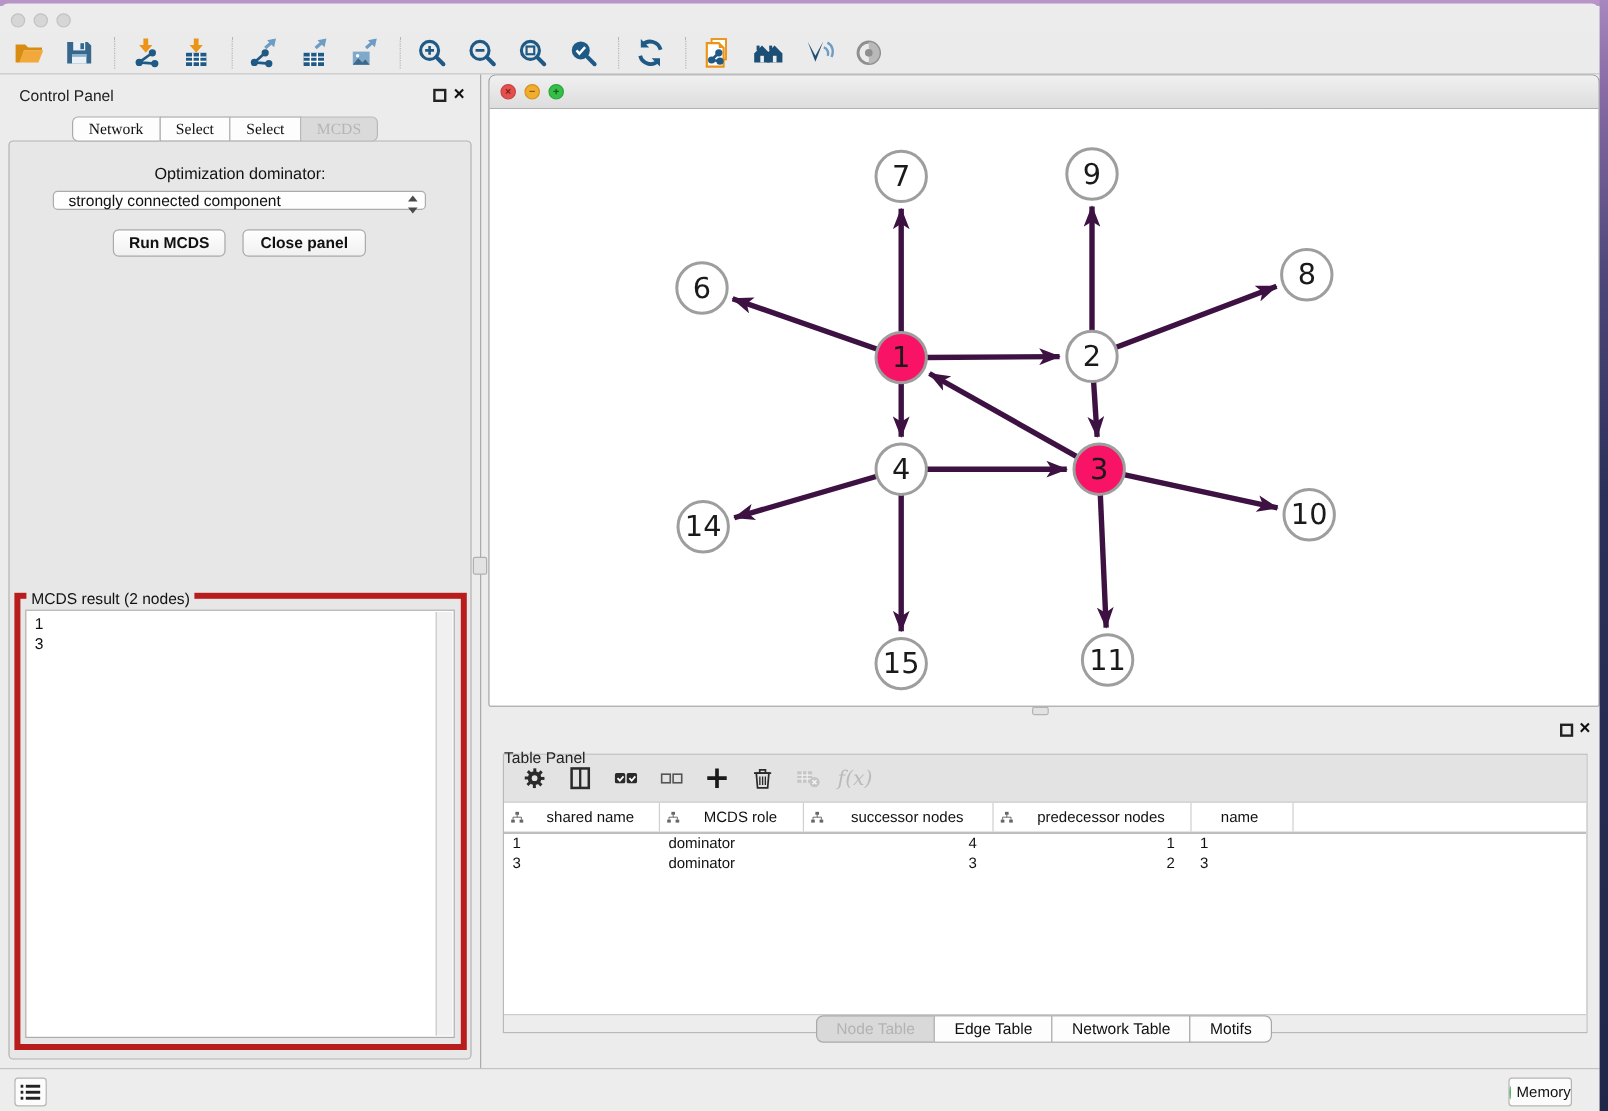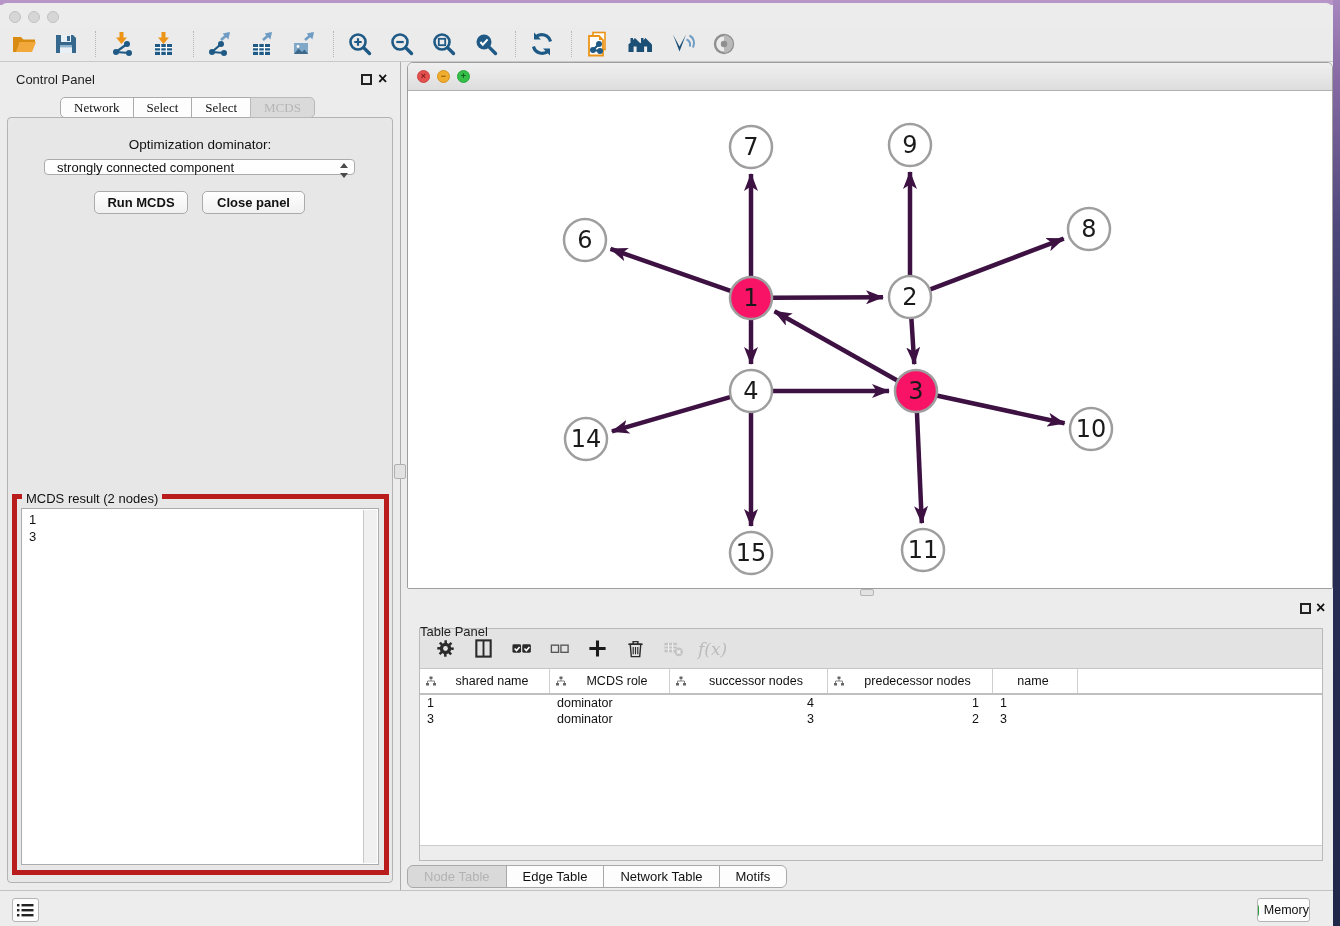--- a/index.html
+++ b/index.html
@@ -82,21 +82,21 @@
   .tp-btn svg { width:21px; height:21px; }
   .tp-btn.dis { opacity:.55; }
   .fx-label { font-family:"DejaVu Serif", serif; font-style:italic; font-size:17px; color:#9A9A9A; }
   .tbl-header { display:flex; height:26px; border-bottom:2px solid #BFBFBF; background:#fff; }
   .tbl-hcell { display:flex; align-items:center; border-right:1px solid #CFCFCF; height:100%; }
   .tbl-hcell .tree { margin:0 2px 0 5px; flex:0 0 auto; }
   .tbl-hcell .lbl { flex:1; text-align:center; font-size:12.5px; color:#111; padding-right:4px; }
   .tbl-row { display:flex; height:16px; }
   .tbl-cell { font-size:12.5px; color:#111; height:16px; line-height:16px; overflow:hidden; }
   .tp-scrollstrip { position:absolute; left:0; bottom:0; width:100%; height:15px; background:#EDEDED; border-top:1px solid #CCCCCC; }
-  .tp-tabs { position:absolute; left:407px; top:865px; width:926px; display:flex; justify-content:flex-start; z-index:12; }
+  .tp-tabs { position:absolute; left:407px; top:846px; width:926px; display:flex; justify-content:center; z-index:12; }
   .tp-tab { height:23px; line-height:21px; padding:0 16px; font-size:13px; color:#111; background:#FDFDFD;
     border:1px solid #A9A9A9; margin-left:-1px; }
   .tp-tab.first { border-radius:6px 0 0 6px; margin-left:0; }
   .tp-tab.last { border-radius:0 6px 6px 0; }
   .tp-tab.active { background:#D9D9D9; color:#B3B3B3; }
 
   
   .statusbar { position:absolute; left:0; top:890px; width:1333px; height:36px; background:#EDEDED; border-top:1px solid #C2C2C2; z-index:10; }
   .list-btn { position:absolute; left:12px; top:7px; width:27px; height:24px; background:#FCFCFC; border:1px solid #B5B5B5;
     border-radius:3px; display:flex; align-items:center; justify-content:center; }

